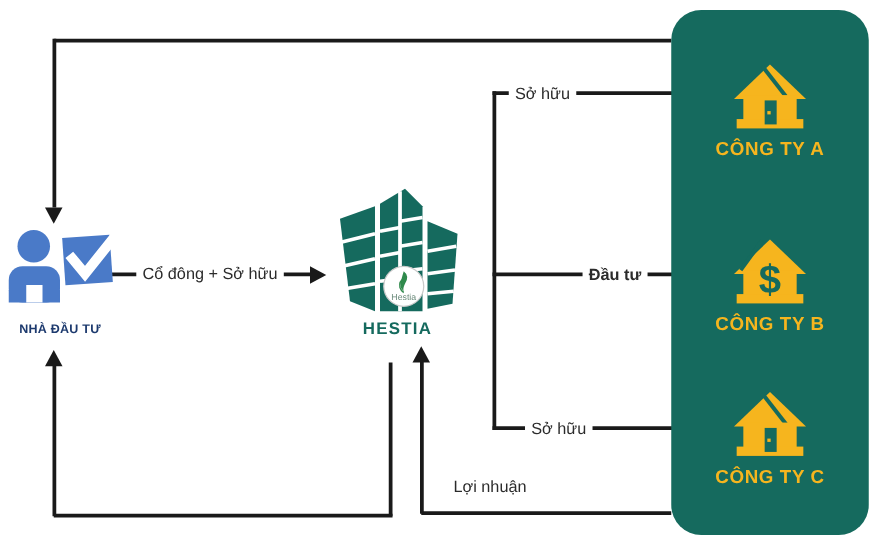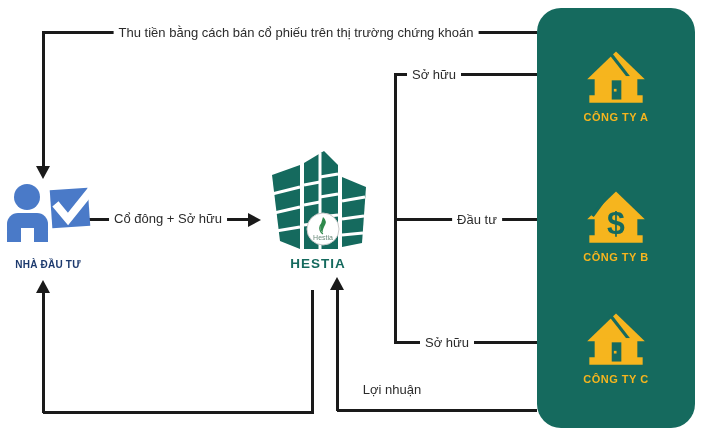--- a/index.html
+++ b/index.html
@@ -34,46 +34,45 @@
     font-size:13.5px;font-weight:bold;color:#156a5e;letter-spacing:1px;white-space:nowrap;
   }
   
   .panel{
     position:absolute;left:537px;top:8px;width:158px;height:420px;
     background:#156a5e;border-radius:24px;
   }
   .company{position:absolute;left:0;width:158px;display:flex;flex-direction:column;align-items:center;}
   .company svg{display:block;}
   .company-label{
-    margin-top:5px;font-size:11px;font-weight:bold;color:#f6b51e;
+    margin-top:5px;font-size:15px;font-weight:bold;color:#f6b51e;
     letter-spacing:.5px;white-space:nowrap;
   }
 </style>
 </head>
 <body>
 
 <div class="stage">
 
   <div class="hline" style="left:43px;top:31px;width:494px;"></div>
   <div class="vline" style="left:42px;top:31px;height:135px;"></div>
   <div class="arr down" style="left:36px;top:166px;"></div>
-  <span class="lbl" style="left:296px;top:33px;">Thu tiền bằng cách bán cổ phiếu trên thị trường chứng khoán</span>
 
   <div class="hline" style="left:84px;top:218px;width:164px;"></div>
   <div class="arr right" style="left:248px;top:212.5px;"></div>
   <span class="lbl" style="left:168px;top:219px;">Cổ đông + Sở hữu</span>
 
   <div class="vline" style="left:394px;top:73px;height:271px;"></div>
   <div class="hline" style="left:394px;top:73px;width:166px;"></div>
   <div class="arr right" style="left:560px;top:67.5px;"></div>
   <span class="lbl" style="left:434px;top:75px;">Sở hữu</span>
 
   <div class="hline" style="left:394px;top:218px;width:166px;"></div>
   <div class="arr right" style="left:560px;top:212.5px;"></div>
-  <span class="lbl" style="left:477px;top:220px;">Đầu tư</span>
+  <span class="lbl" style="left:492px;top:220px;font-weight:bold;">Đầu tư</span>
 
   <div class="hline" style="left:394px;top:341px;width:166px;"></div>
   <div class="arr right" style="left:560px;top:335.5px;"></div>
   <span class="lbl" style="left:447px;top:343px;">Sở hữu</span>
 
   <div class="hline" style="left:337px;top:409px;width:200px;"></div>
   <div class="vline" style="left:336px;top:289px;height:122px;"></div>
   <div class="arr up" style="left:330px;top:277px;"></div>
   <span class="lbl" style="left:392px;top:390px;">Lợi nhuận</span>
 

